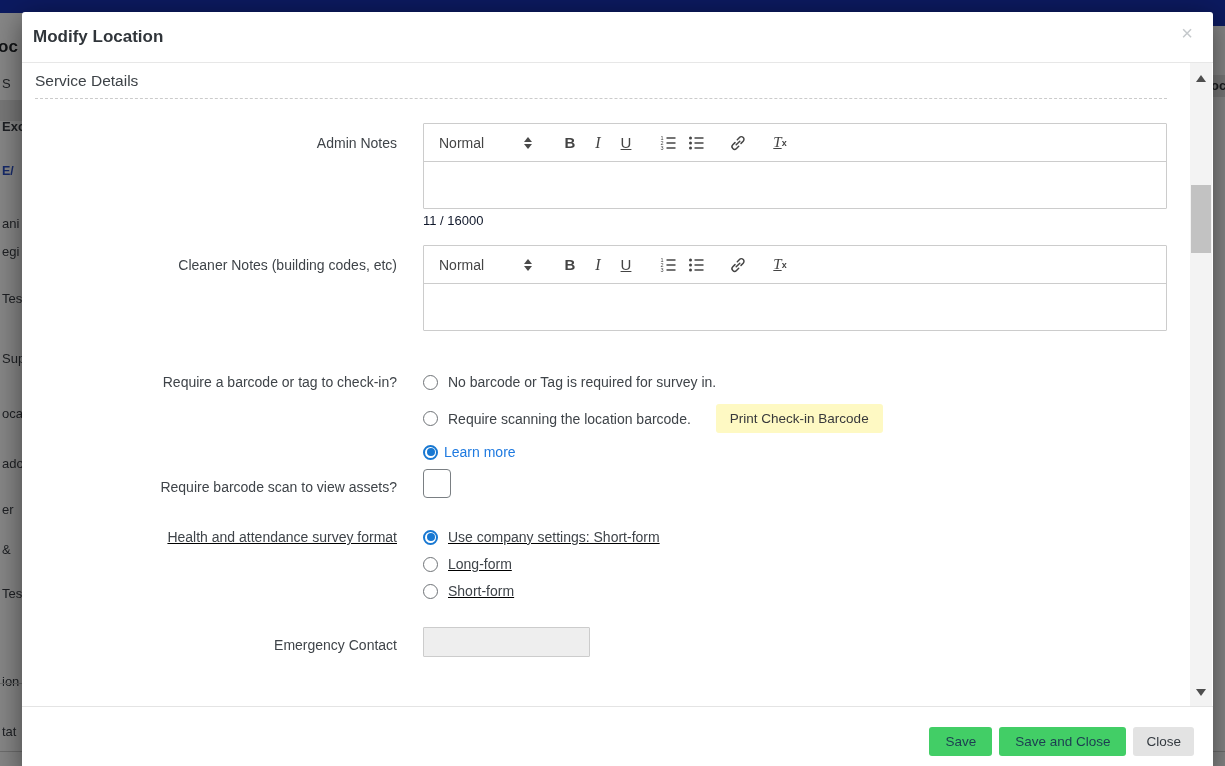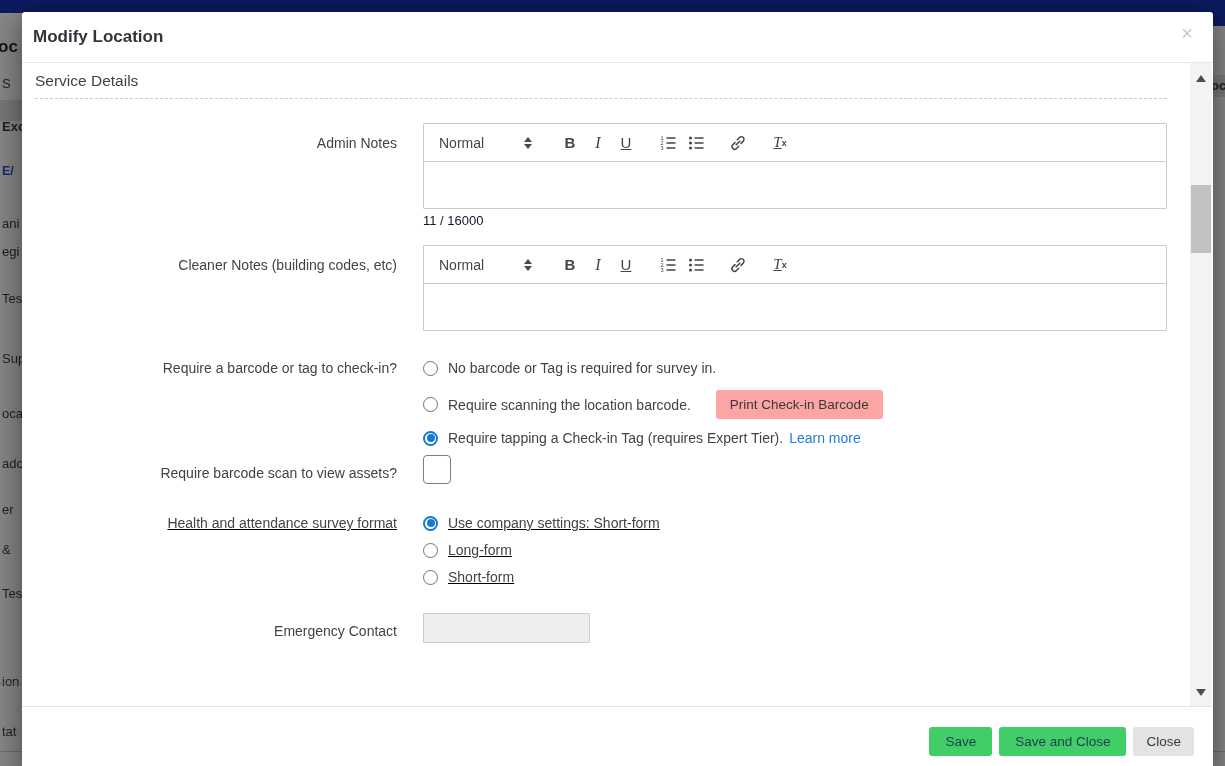--- a/index.html
+++ b/index.html
@@ -39,21 +39,21 @@
   .modal-body { position:absolute; top:51px; left:0; right:23px; bottom:69px;
                 padding:0 23px 0 13px; overflow:hidden; }
   .section-title { margin-top:9px; font-size:15.5px; color:#3d4247; }
   .dashed-divider { margin-top:8px; border-bottom:1px dashed #cbcbcb; }
 
   .form-row { display:flex; }
   .row-label { width:362px; flex:none; text-align:right; font-size:14px; color:#3f4449; line-height:22px; }
   .row-control { flex:1; margin-left:26px; min-width:0; }
   .mt-editor1 { margin-top:24px; }
   .mt-editor2 { margin-top:17px; }
-  .mt-checkin { margin-top:26px; }
+  .mt-checkin { margin-top:40px; }
   .mt-assets  { margin-top:6px; }
   .mt-survey  { margin-top:28px;text-decoration:underline; }
   .mt-emerg   { margin-top:25px; }
   .pt-label   { padding-top:9px; }
 
   
   .editor { border:1px solid #ccc; border-radius:1px; }
   .ql-toolbar { display:flex; align-items:center; height:38px; border-bottom:1px solid #ccc; padding:0 15px; }
   .ql-format { display:flex; align-items:center; justify-content:space-between; width:93px; margin-right:24px;
                font-size:14px; color:#454545; cursor:pointer; background:none; border:none; font-family:inherit; }
@@ -80,21 +80,21 @@
   .radio.selected { border:2px solid #1878d2; }
   .radio.selected::after { content:''; position:absolute; inset:1.5px; border-radius:50%; background:#1878d2; }
   .opt-label { margin-left:10px; font-size:14px; color:#3f4449; cursor:pointer; }
   .h22 { height:22px; }
   .h29 { height:29px; }
   .gap11 { margin-bottom:11px; }
   .gap8 { margin-bottom:8px; }
   .gap5 { margin-bottom:5px; }
   .checkbox { width:28px; height:29px; border:1.5px solid #7a7f83; border-radius:4px; background:#fff; cursor:pointer; }
 
-  .print-btn { margin-left:25px; height:29px; padding:0 14px; background:#fca5a5; border:none; border-radius:3px;
+  .print-btn { margin-left:25px; height:29px; padding:0 14px; background:#fef9c3; border:none; border-radius:3px;
                font-size:13.5px; color:#38393b; cursor:pointer; font-family:inherit; }
   .learn-link { margin-left:6px; font-size:14px; color:#1f7ae0; text-decoration:none; cursor:pointer; }
 
   .text-input { width:167px; height:30px; background:#eee; border:1px solid #ccc; border-radius:1px;
                 font-size:14px; color:#3f4449; padding:0 8px; font-family:inherit; }
 
   
   .scrollbar { position:absolute; top:51px; right:1px; width:22px; bottom:69px; background:#f3f3f3; }
   .sb-thumb { position:absolute; top:122px; left:1px; width:20px; height:68px; background:#c2c2c2; cursor:pointer; }
   .sb-arrow { position:absolute; left:6px; width:0; height:0; border-left:5px solid transparent;
@@ -276,21 +276,20 @@
             <span class="radio"></span>
             <span class="opt-label">No barcode or Tag is required for survey in.</span>
           </div>
           <div class="opt-row h29 gap8">
             <span class="radio"></span>
             <span class="opt-label">Require scanning the location barcode.</span>
             <button class="print-btn">Print Check-in Barcode</button>
           </div>
           <div class="opt-row h22">
             <span class="radio selected"></span>
-            <span class="opt-label">Require tapping a Check-in Tag (requires Expert Tier).</span>
             <a class="learn-link">Learn more</a>
           </div>
         </div>
       </div>
 
       <div class="form-row mt-assets">
         <div class="row-label" style="padding-top:7px">Require barcode scan to view assets?</div>
         <div class="row-control">
           <div class="checkbox"></div>
         </div>

